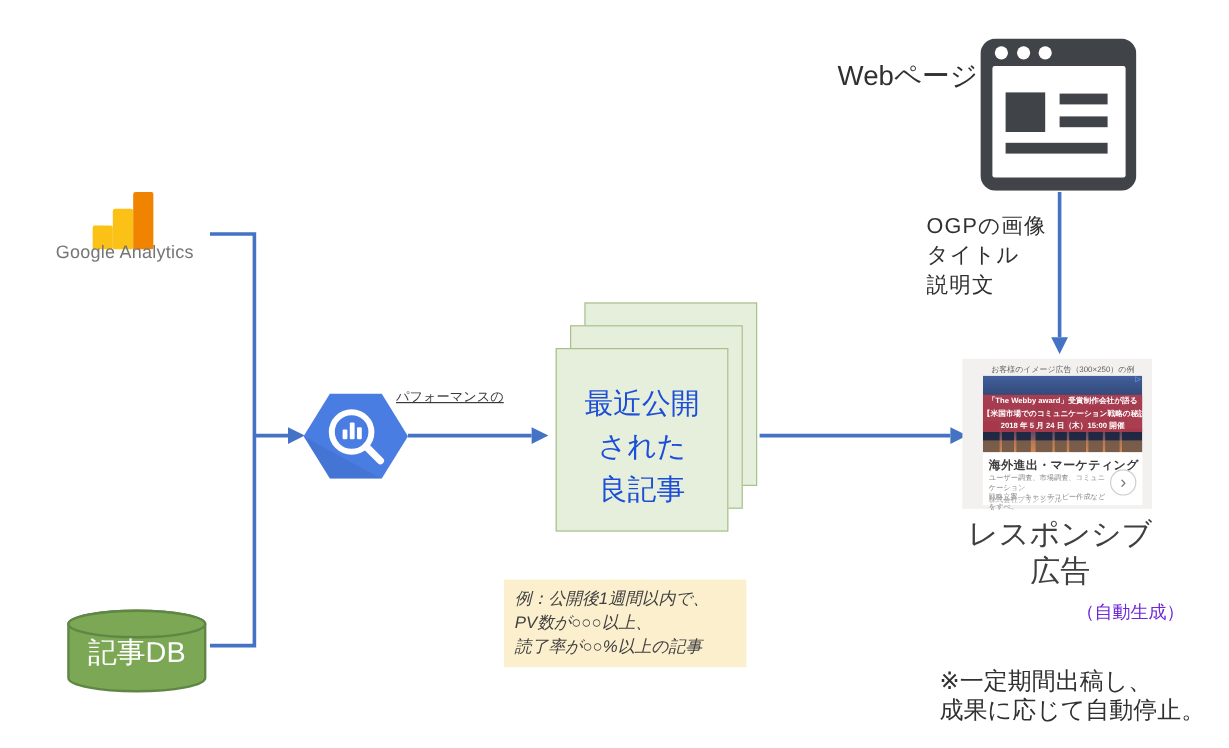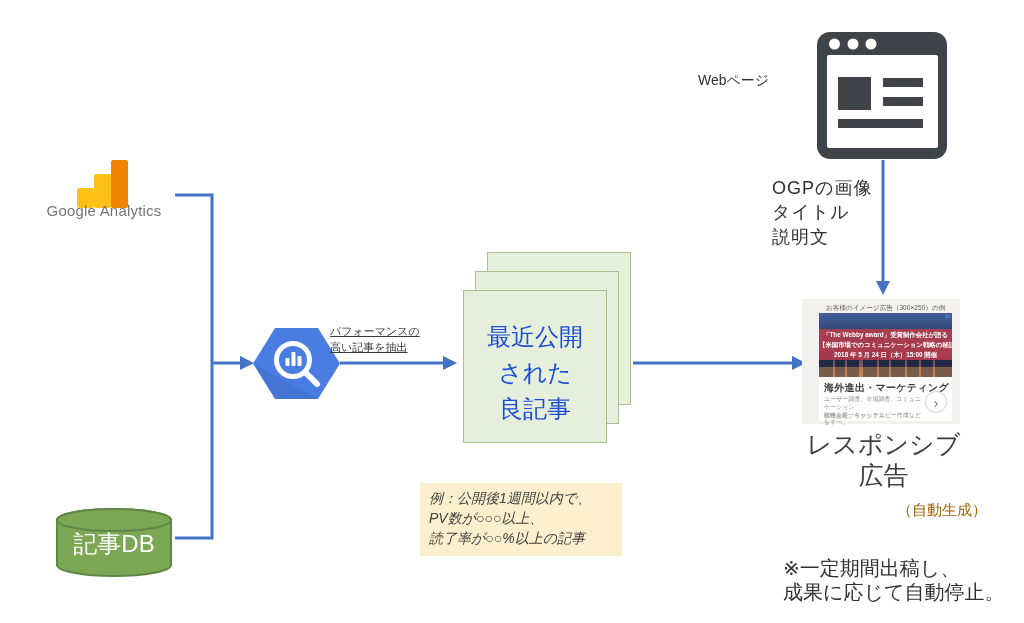--- a/index.html
+++ b/index.html
@@ -25,37 +25,37 @@
   .extract-note{left:330px;top:324px;font-size:11px;line-height:1.45;color:var(--text-dark);text-decoration:underline;}
 
   .docs-stack{left:463px;top:252px;width:169px;height:193px;}
   .doc{position:absolute;width:144px;height:153px;background:var(--doc-fill);border:1.5px solid var(--doc-border);}
   .doc.back{left:24px;top:0;}
   .doc.mid{left:12px;top:19px;}
   .doc.front{left:0;top:38px;padding-top:28px;text-align:center;font-size:24px;line-height:36px;color:#1d4ed8;}
 
   .criteria-note{left:420px;top:483px;width:202px;background:var(--note-bg);padding:6px 9px 7px;font-size:14px;line-height:1.42;color:#3F3F3F;font-style:italic;}
 
-  .webpage-label{left:698px;top:72px;font-size:14px;color:#303030;}
+  .webpage-label{left:698px;top:48px;font-size:23px;color:#303030;}
   .ogp-note{left:772px;top:176px;font-size:18px;line-height:1.35;color:#303030;letter-spacing:1px;}
 
   .ad-card{left:802px;top:299px;width:158px;height:125px;background:var(--ad-card-bg);}
   .ad-caption{position:absolute;top:4px;left:17px;width:202px;font-size:10px;color:#5f5f5f;text-align:center;transform:scale(.66);transform-origin:0 0;white-space:nowrap;}
   .ad-image{position:absolute;left:17px;top:14px;width:133px;height:64px;overflow:hidden;}
   .ad-overlay{position:absolute;left:0;top:16px;width:133px;height:31px;background:var(--ad-overlay);}
   .ad-overlay .inner{width:208px;transform:scale(.64);transform-origin:0 0;text-align:center;color:#fff;font-weight:bold;font-size:10px;line-height:16px;padding-top:1px;white-space:nowrap;}
   .ad-info{position:absolute;top:1px;right:1px;font-size:10px;line-height:8px;color:#7fb0ef;transform:scale(.6);transform-origin:100% 0;}
   .ad-body{position:absolute;left:17px;top:78px;width:133px;height:44px;background:#fff;}
   .ad-headline{margin:4px 5px 12px;font-size:10px;font-weight:bold;color:#3b3b3b;letter-spacing:.3px;white-space:nowrap;}
   .ad-desc{position:absolute;left:5px;top:18px;width:165px;font-size:10px;line-height:13px;color:#8a8a8a;transform:scale(.6);transform-origin:0 0;}
   .ad-advertiser{position:absolute;left:5px;top:35px;width:165px;font-size:10px;color:#a0a0a0;transform:scale(.6);transform-origin:0 0;white-space:nowrap;}
   .ad-chevron{position:absolute;right:5px;top:14px;width:22px;height:22px;border:1px solid #cfcfcf;border-radius:50%;background:#fff;display:flex;align-items:center;justify-content:center;color:#777;font-size:15px;line-height:1;}
 
   .responsive-ad-label{left:792px;top:431px;width:183px;text-align:center;font-size:25px;line-height:31px;color:#3F3F3F;font-family:Liberation Mono, monospace;}
-  .auto-gen{left:792px;top:501px;width:195px;text-align:right;font-size:15px;color:#a16207;}
+  .auto-gen{left:792px;top:501px;width:195px;text-align:right;font-size:15px;color:#6d28d9;}
   .footnote{left:783px;top:556px;font-size:20px;line-height:24px;color:#303030;}
 </style>
 </head>
 <body>
 
 <div class="canvas">
 
   <svg class="flow-svg" width="1024" height="623" viewBox="0 0 1024 623">
     <g stroke="var(--arrow)" stroke-width="3" fill="none">
       <path d="M175 195 H212 V538 H175"></path>
@@ -90,21 +90,20 @@
     <path d="M0 35.5 L22 71 H65 Z" fill="rgba(0,0,0,0.06)"></path>
     <circle cx="40" cy="32" r="16.5" stroke="#fff" stroke-width="5" fill="none"></circle>
     <line x1="52" y1="44" x2="64" y2="56" stroke="#fff" stroke-width="6" stroke-linecap="round"></line>
     <rect x="32.5" y="30" width="4" height="8" rx="1" fill="#fff"></rect>
     <rect x="38.5" y="24" width="4" height="14" rx="1" fill="#fff"></rect>
     <rect x="44.5" y="28" width="4" height="10" rx="1" fill="#fff"></rect>
   </svg>
 
   <div class="abs extract-note">
     <div>パフォーマンスの</div>
-    <div>高い記事を抽出</div>
   </div>
 
   <div class="abs docs-stack">
     <div class="doc back"></div>
     <div class="doc mid"></div>
     <div class="doc front">
       <div>最近公開</div>
       <div>された</div>
       <div>良記事</div>
     </div>

